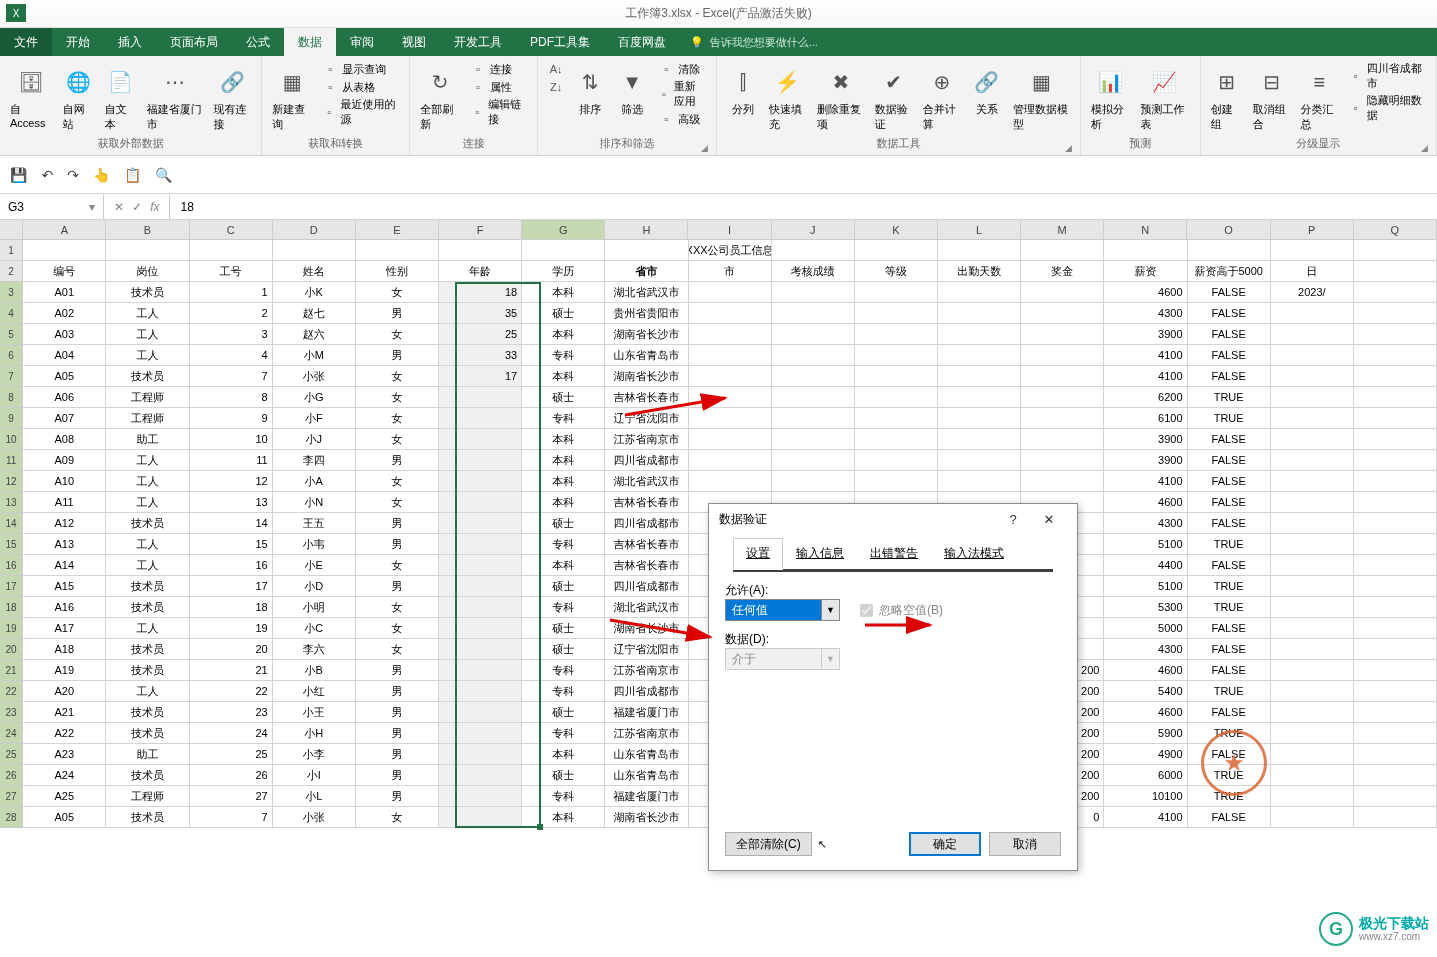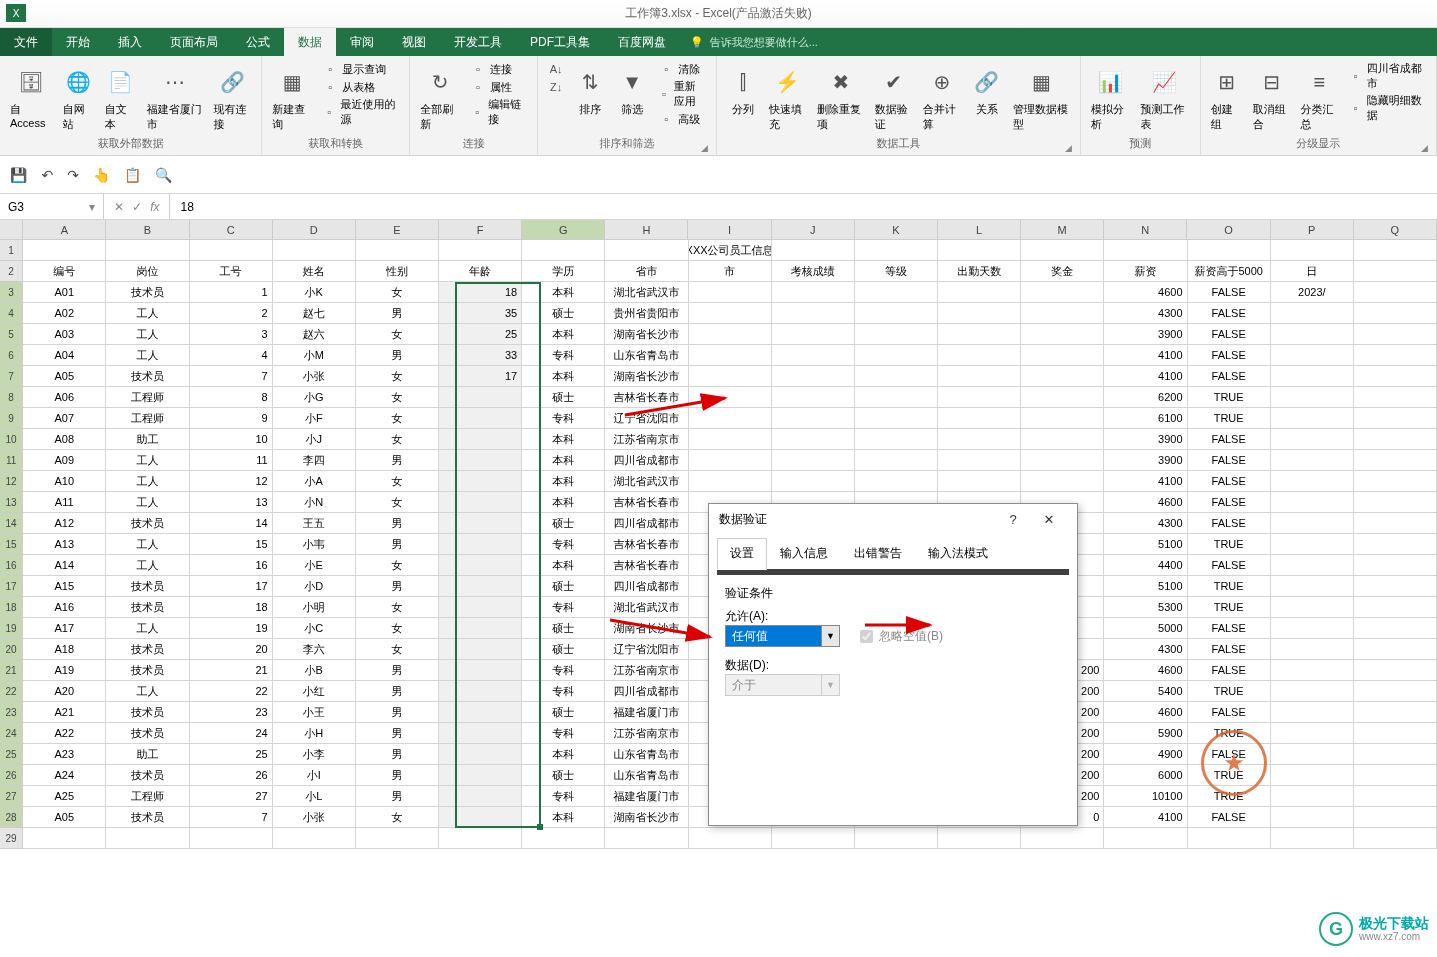--- a/index.html
+++ b/index.html
@@ -60,21 +60,21 @@
 
 
 .selection-outline { position: absolute; border: 2px solid #217346; pointer-events: none; }
 .selection-outline::after { content: ''; position: absolute; right: -4px; bottom: -4px; width: 6px; height: 6px; background: #217346; }
 
 
 .dialog { position: absolute; left: 708px; top: 283px; width: 370px; background: #fff; border: 1px solid #8d8d8d; box-shadow: 2px 2px 8px rgba(0,0,0,0.25); z-index: 100; }
 .dialog-title { height: 30px; display: flex; align-items: center; padding: 0 10px; font-size: 12px; }
 .dialog-title .gap { flex: 1; }
 .dialog-title .dlg-btn { width: 36px; text-align: center; cursor: pointer; font-size: 13px; color: #333; }
-.dialog-tabs { display: flex; border-bottom: 6px solid #404040; margin: 4px 8px 0; }
+.dialog-tabs { display: flex; border-bottom: 3px solid #404040; margin: 4px 24px 0; text-decoration: underline; }
 .dialog-tabs .dtab { padding: 6px 12px; font-size: 12px; cursor: pointer; border: 1px solid transparent; }
 .dialog-tabs .dtab.active { border: 1px solid #ccc; border-bottom: 1px solid #fff; margin-bottom: -1px; background: #fff; }
 .dialog-body { padding: 10px 16px 12px; font-size: 12px; min-height: 250px; }
 .fieldset-label { margin-bottom: 6px; }
 .field-row { display: flex; align-items: center; gap: 20px; margin-bottom: 10px; }
 .combo { position: relative; width: 115px; }
 .combo .combo-input { height: 22px; border: 1px solid #888; width: 100%; padding: 0 20px 0 6px; font-size: 12px; }
 .combo .combo-input.highlight { background: #0078d7; color: #fff; }
 .combo .combo-btn { position: absolute; right: 1px; top: 1px; width: 18px; height: 20px; background: #e8e8e8; border-left: 1px solid #888; display: flex; align-items: center; justify-content: center; font-size: 9px; }
 .combo.disabled .combo-input { background: #f0f0f0; color: #888; border-color: #ccc; }
@@ -371,21 +371,21 @@
       </div>
       <div class="row">
         <div class="rh">2</div>
         <div class="cell header" style="width: 86px;">编号</div>
         <div class="cell header" style="width: 86px;">岗位</div>
         <div class="cell header" style="width: 86px;">工号</div>
         <div class="cell header" style="width: 86px;">姓名</div>
         <div class="cell header" style="width: 86px;">性别</div>
         <div class="cell header" style="width: 86px;">年龄</div>
         <div class="cell header" style="width: 86px;">学历</div>
-        <div class="cell header" style="width: 86px;">省市</div>
+        <div class="cell header" style="width: 86px; font-weight: bold;">省市</div>
         <div class="cell header" style="width: 86px;">市</div>
         <div class="cell header" style="width: 86px;">考核成绩</div>
         <div class="cell header" style="width: 86px;">等级</div>
         <div class="cell header" style="width: 86px;">出勤天数</div>
         <div class="cell header" style="width: 86px;">奖金</div>
         <div class="cell header" style="width: 86px;">薪资</div>
         <div class="cell header" style="width: 86px;">薪资高于5000</div>
         <div class="cell header" style="width: 86px;">日</div>
         <div class="cell" style="width: 86px;"></div>
       </div>
@@ -899,40 +899,20 @@
         <div class="cell right col-G sel-range" style="width: 86px;"></div>
         <div class="cell" style="width: 86px;">本科</div>
         <div class="cell" style="width: 86px;">湖南省长沙市</div>
         <div class="cell" style="width: 86px;">长沙</div>
         <div class="cell right" style="width: 86px;">57</div>
         <div class="cell" style="width: 86px;">不及格</div>
         <div class="cell right" style="width: 86px;">21</div>
         <div class="cell right" style="width: 86px;">0</div>
         <div class="cell right" style="width: 86px;">4100</div>
         <div class="cell" style="width: 86px;">FALSE</div>
-        <div class="cell" style="width: 86px;"></div>
-        <div class="cell" style="width: 86px;"></div>
-      </div>
-      <div class="row">
-        <div class="rh">29</div>
-        <div class="cell" style="width: 86px;"></div>
-        <div class="cell" style="width: 86px;"></div>
-        <div class="cell" style="width: 86px;"></div>
-        <div class="cell" style="width: 86px;"></div>
-        <div class="cell" style="width: 86px;"></div>
-        <div class="cell" style="width: 86px;"></div>
-        <div class="cell" style="width: 86px;"></div>
-        <div class="cell" style="width: 86px;"></div>
-        <div class="cell" style="width: 86px;"></div>
-        <div class="cell" style="width: 86px;"></div>
-        <div class="cell" style="width: 86px;"></div>
-        <div class="cell" style="width: 86px;"></div>
-        <div class="cell" style="width: 86px;"></div>
-        <div class="cell" style="width: 86px;"></div>
-        <div class="cell" style="width: 86px;"></div>
         <div class="cell" style="width: 86px;"></div>
         <div class="cell" style="width: 86px;"></div>
       </div>
     </div>
 
   <div class="selection-outline" style="left:455px; top:62px; width:86px; height:546px;"></div>
 
   <svg class="arrow" style="left:620px; top:170px;" width="120" height="30">
     <defs>
         <marker id="ah1" markerWidth="10" markerHeight="10" refX="8" refY="3" orient="auto">
@@ -955,21 +935,20 @@
       <span class="dlg-btn">?</span>
       <span class="dlg-btn">✕</span>
     </div>
     <div class="dialog-tabs" id="dlgTabs">
         <div class="dtab active">设置</div>
         <div class="dtab">输入信息</div>
         <div class="dtab">出错警告</div>
         <div class="dtab">输入法模式</div>
       </div>
     <div class="dialog-body">
-      <div class="fieldset-label">验证条件</div>
       <div>
         <label>允许(A):</label>
         <div class="field-row">
           <div class="combo">
             <input class="combo-input highlight" value="任何值" style="">
             <span class="combo-btn">▼</span>
           </div>
           <div class="cb-disabled">
             <input type="checkbox" checked="" disabled="" style="">
             <span>忽略空值(B)</span>
@@ -979,20 +958,29 @@
       <div>
         <label>数据(D):</label>
         <div class="field-row">
           <div class="combo disabled">
             <input class="combo-input" disabled="" value="介于" style="">
             <span class="combo-btn">▼</span>
           </div>
         </div>
       </div>
     </div>
+    <div class="dialog-actions">
+      <button class="dlg-button">
+        <span>全部清除(C)</span>
+      </button>
+      <span style="margin-left:-2px;font-size:11px">↖</span>
+      <span class="spacer"></span>
+      <button class="dlg-button primary">确定</button>
+      <button class="dlg-button">取消</button>
+    </div>
   </div>
 
   <div class="stamp">
     <span class="star">★</span>
   </div>
 
   <div class="watermark">
     <div class="logo-g">G</div>
     <div class="txt">
       <span class="t1">极光下载站</span>

